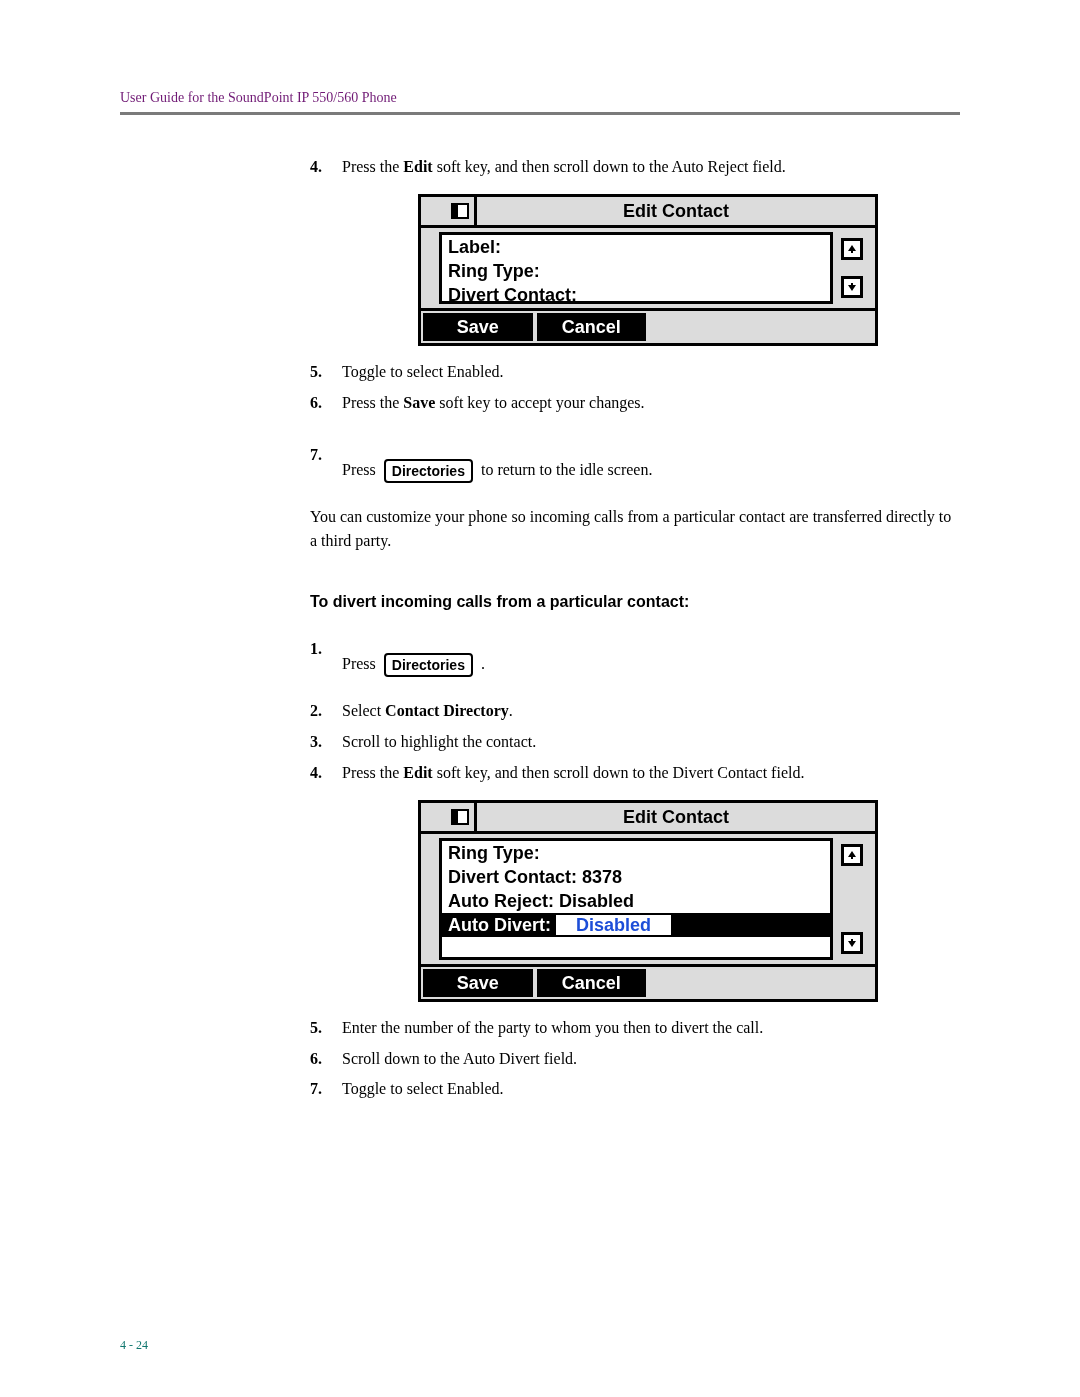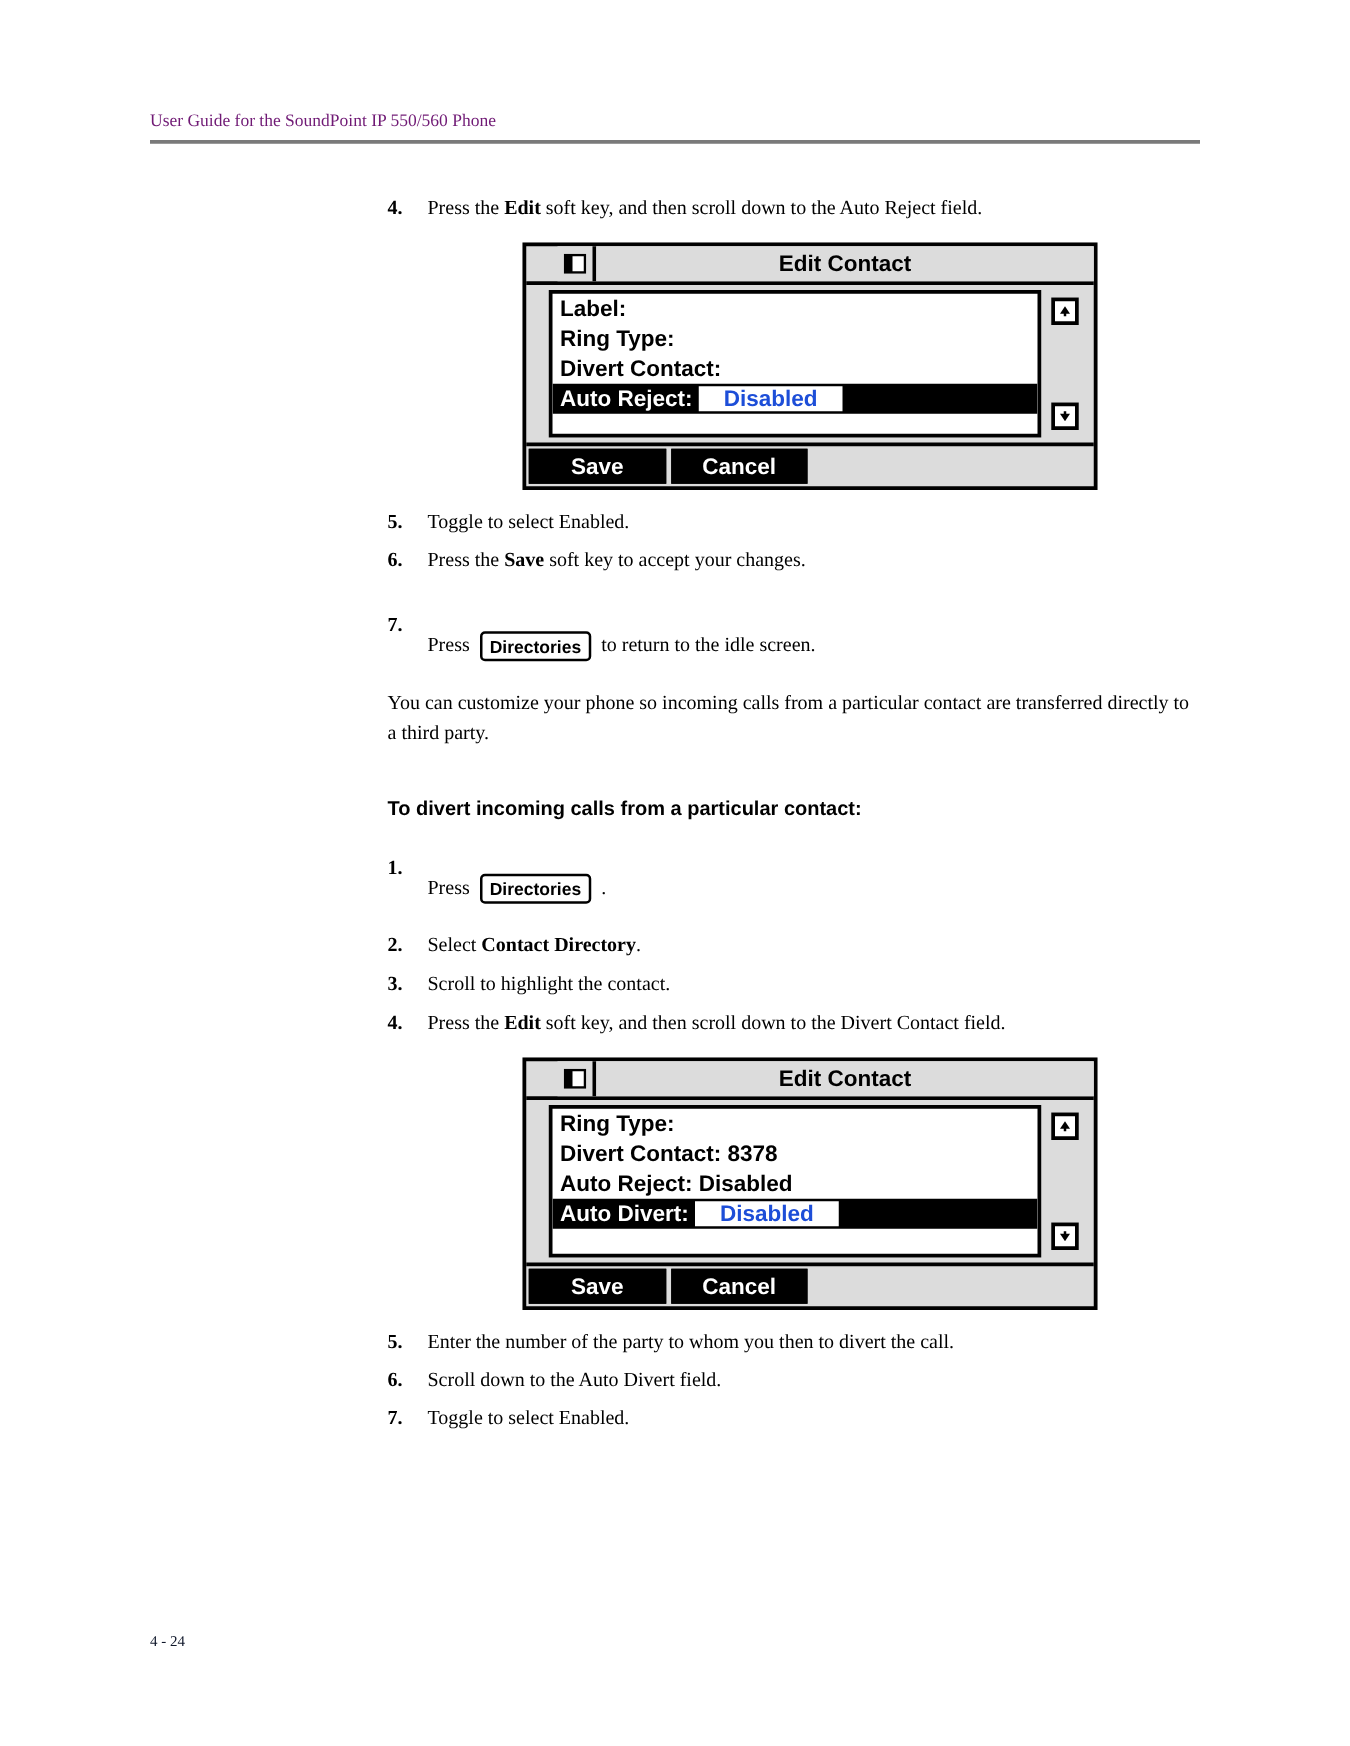--- a/index.html
+++ b/index.html
@@ -66,24 +66,24 @@
     font-weight: bold;
     font-size: 16px;
     margin-bottom: 26px;
   }
   .subtext {
     font-size: 16px;
     margin: 4px 0 8px 0;
   }
   .page-number {
     position: absolute;
-    bottom: 76px;
+    bottom: 44px;
     left: 120px;
     font-size: 12px;
-    color: #0f172a;
+    color: #0f766e;
   }
 
   
   .lcd {
     width: 460px;
     margin: 14px 0 14px 76px;
     font-family: Arial, Helvetica, sans-serif;
     font-weight: bold;
     font-size: 18px;
     color: #000;
@@ -110,21 +110,21 @@
   }
   .lcd-title-icon svg { display: block; }
   .lcd-title-text {
     flex: 1;
     text-align: center;
     line-height: 28px;
     background: #dcdcdc;
   }
   .lcd-body {
     position: relative;
-    height: 126px;
+    height: 80px;
   }
   .lcd-body-tall { height: 130px; }
   .lcd-list {
     position: absolute;
     left: 18px;
     right: 42px;
     top: 4px;
     bottom: 4px;
     border: 3px solid #000;
     background: #fff;

